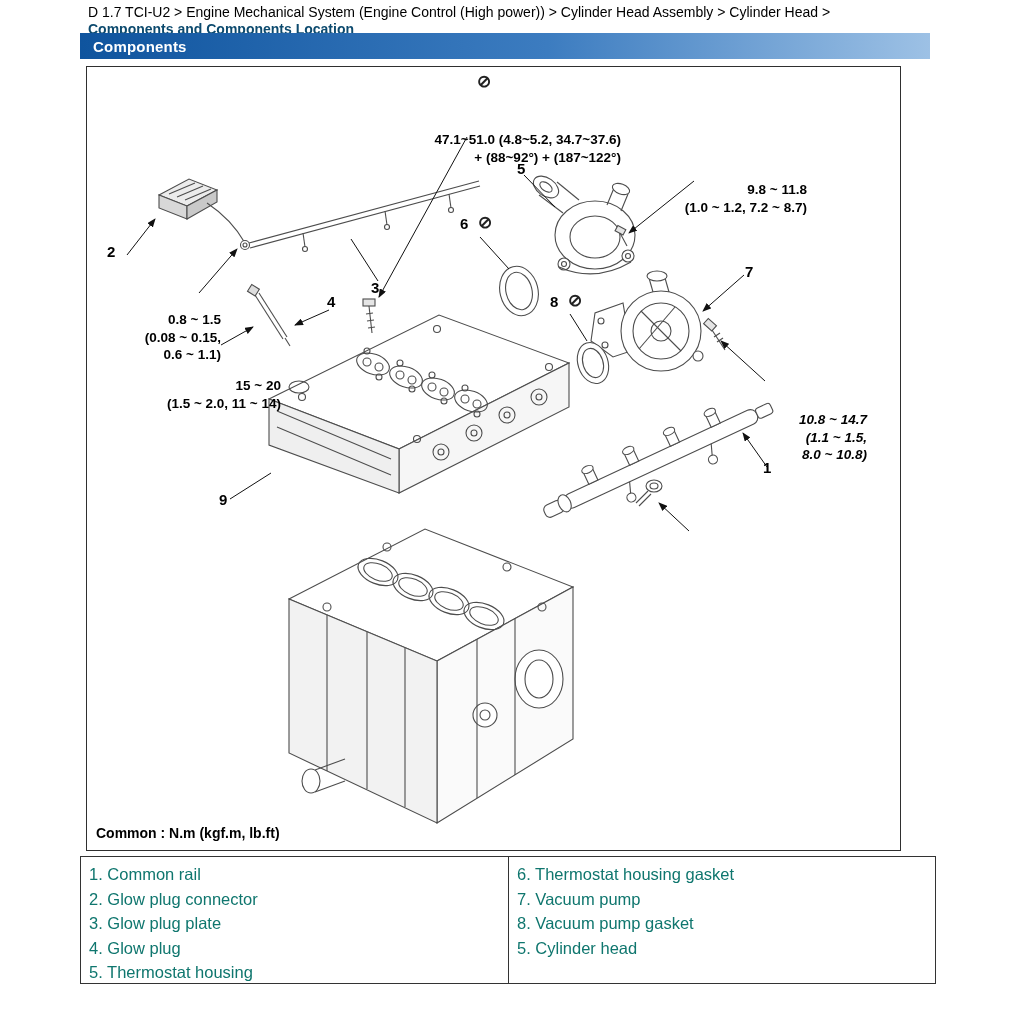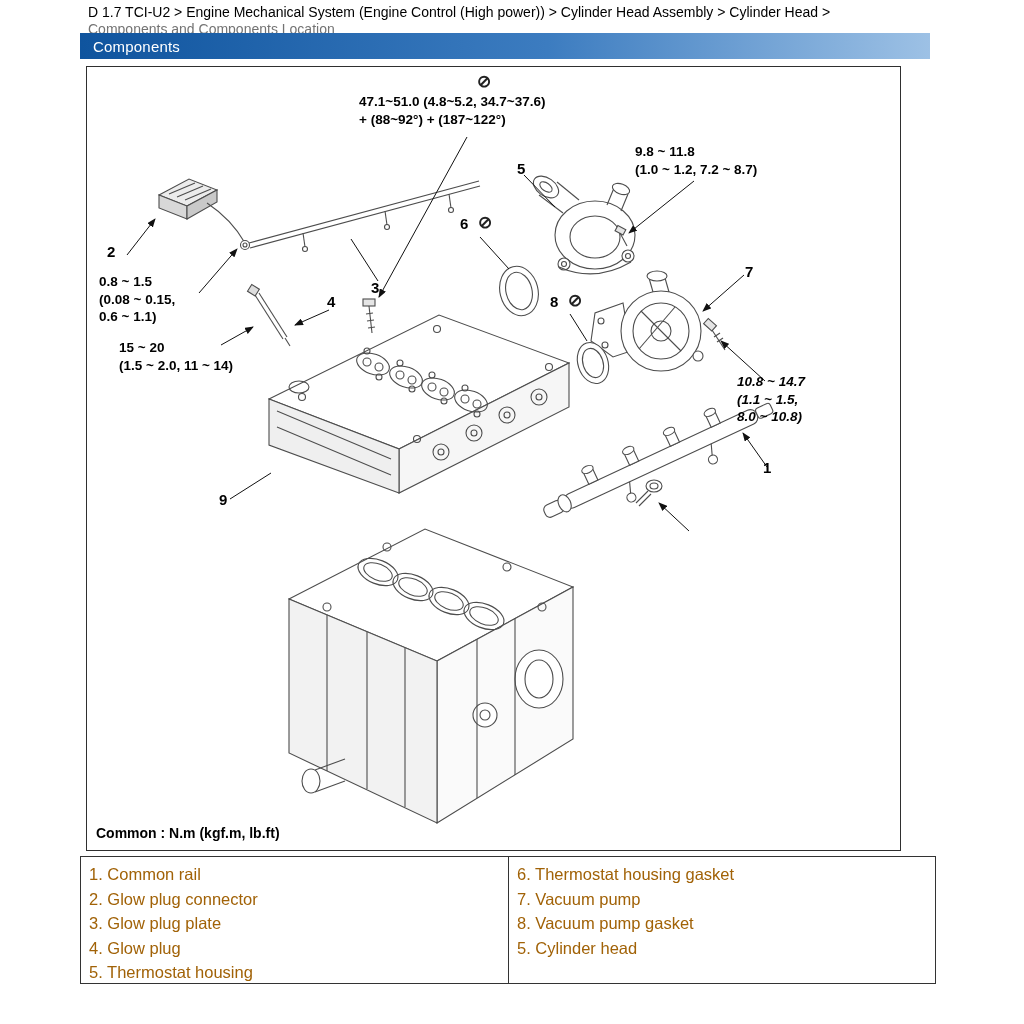--- a/index.html
+++ b/index.html
@@ -1,31 +1,31 @@
 <!DOCTYPE html>
 <html><head>
 <meta charset="utf-8">
 <style>
   html,body{margin:0;padding:0;}
   body{width:1024px;height:1024px;background:#ffffff;font-family:"Liberation Sans",sans-serif;position:relative;overflow:hidden;color:#000;}
   .abs{position:absolute;}
   #breadcrumb1{left:88px;top:4px;font-size:14px;white-space:nowrap;z-index:1;color:#000000;}
-  #breadcrumb2{left:88px;top:21px;font-size:14px;white-space:nowrap;z-index:1;color:#737373;}
+  #breadcrumb2{left:88px;top:21px;font-size:14px;white-space:nowrap;z-index:1;color:#0c4a6e;font-weight:bold;}
   #header-bar{left:80px;top:33px;width:850px;height:26px;background:linear-gradient(90deg,#0f549e 0%,#3c7cc0 55%,#9dc1e5 100%);z-index:2;display:flex;align-items:center;}
-  #header-bar .title{color:#fff;font-weight:normal;font-size:15px;padding-left:13px;letter-spacing:.2px;}
+  #header-bar .title{color:#fff;font-weight:bold;font-size:15px;padding-left:13px;letter-spacing:.2px;}
   #diagram-box{left:86px;top:66px;width:813px;height:783px;border:1px solid #2f2f2f;background:#fff;z-index:1;}
   #diagram-box svg{position:absolute;left:0;top:0;}
-  .co{position:absolute;text-align:left;font-weight:bold;font-size:13.5px;line-height:17.5px;z-index:3;white-space:nowrap;}
+  .co{position:absolute;text-align:right;font-weight:bold;font-size:13.5px;line-height:17.5px;z-index:3;white-space:nowrap;margin-top:38px;}
   .pnum{position:absolute;font-weight:bold;font-size:15px;z-index:3;}
   .noreuse{position:absolute;font-size:17px;font-weight:bold;color:#222;z-index:3;line-height:17px;}
   #torque-note{position:absolute;left:9px;top:758px;font-weight:bold;font-size:14px;z-index:3;}
   #legend-table{left:80px;top:856px;width:854px;height:126px;border:1px solid #333;display:flex;z-index:1;background:#fff;}
   .legend-col{width:50%;padding:5px 0 0 8px;box-sizing:border-box;}
   .legend-col.right{border-left:1px solid #333;}
-  .legend-item{font-size:16.5px;line-height:24.5px;color:#a16207;}
+  .legend-item{font-size:16.5px;line-height:24.5px;color:#0f766e;}
   svg{font-family:"Liberation Sans",sans-serif;}
 </style>
 </head>
 <body>
 
 <div class="abs" id="breadcrumb1">D 1.7 TCI-U2 &gt; Engine Mechanical System (Engine Control (High power)) &gt; Cylinder Head Assembly &gt; Cylinder Head &gt;</div>
 <div class="abs" id="breadcrumb2">Components and Components Location</div>
 
 <div class="abs" id="header-bar">
   <span class="title">Components</span>

